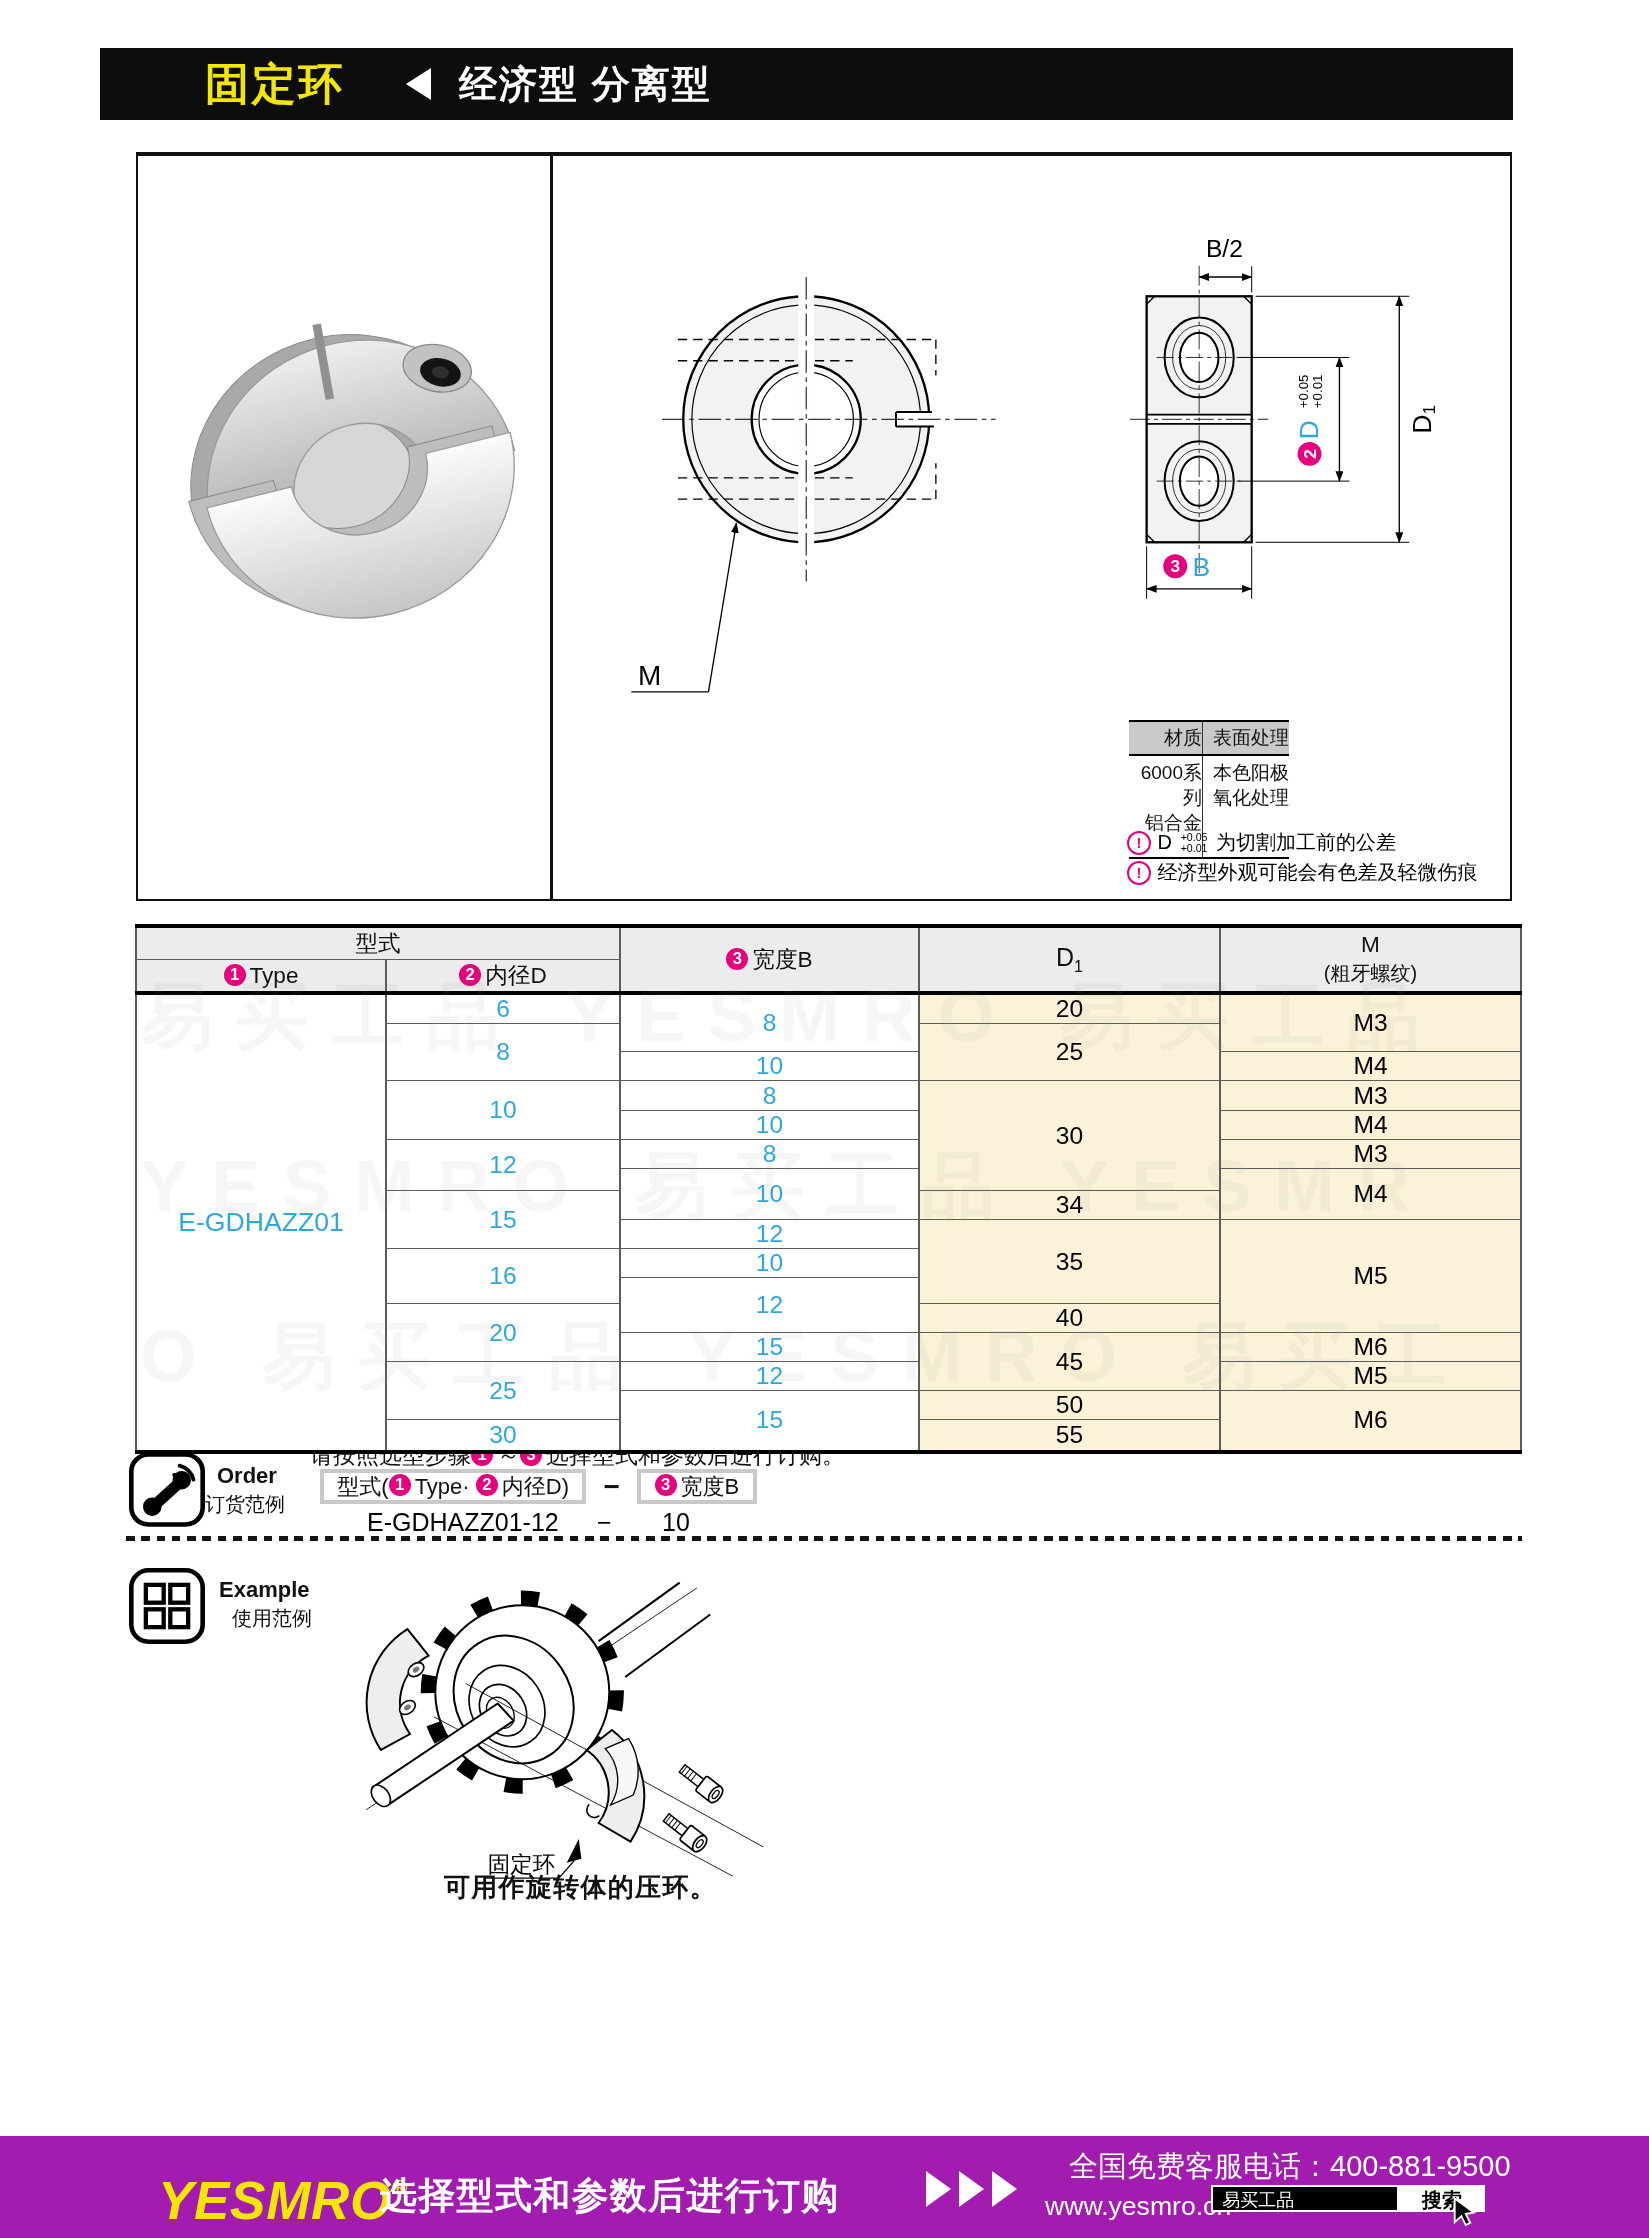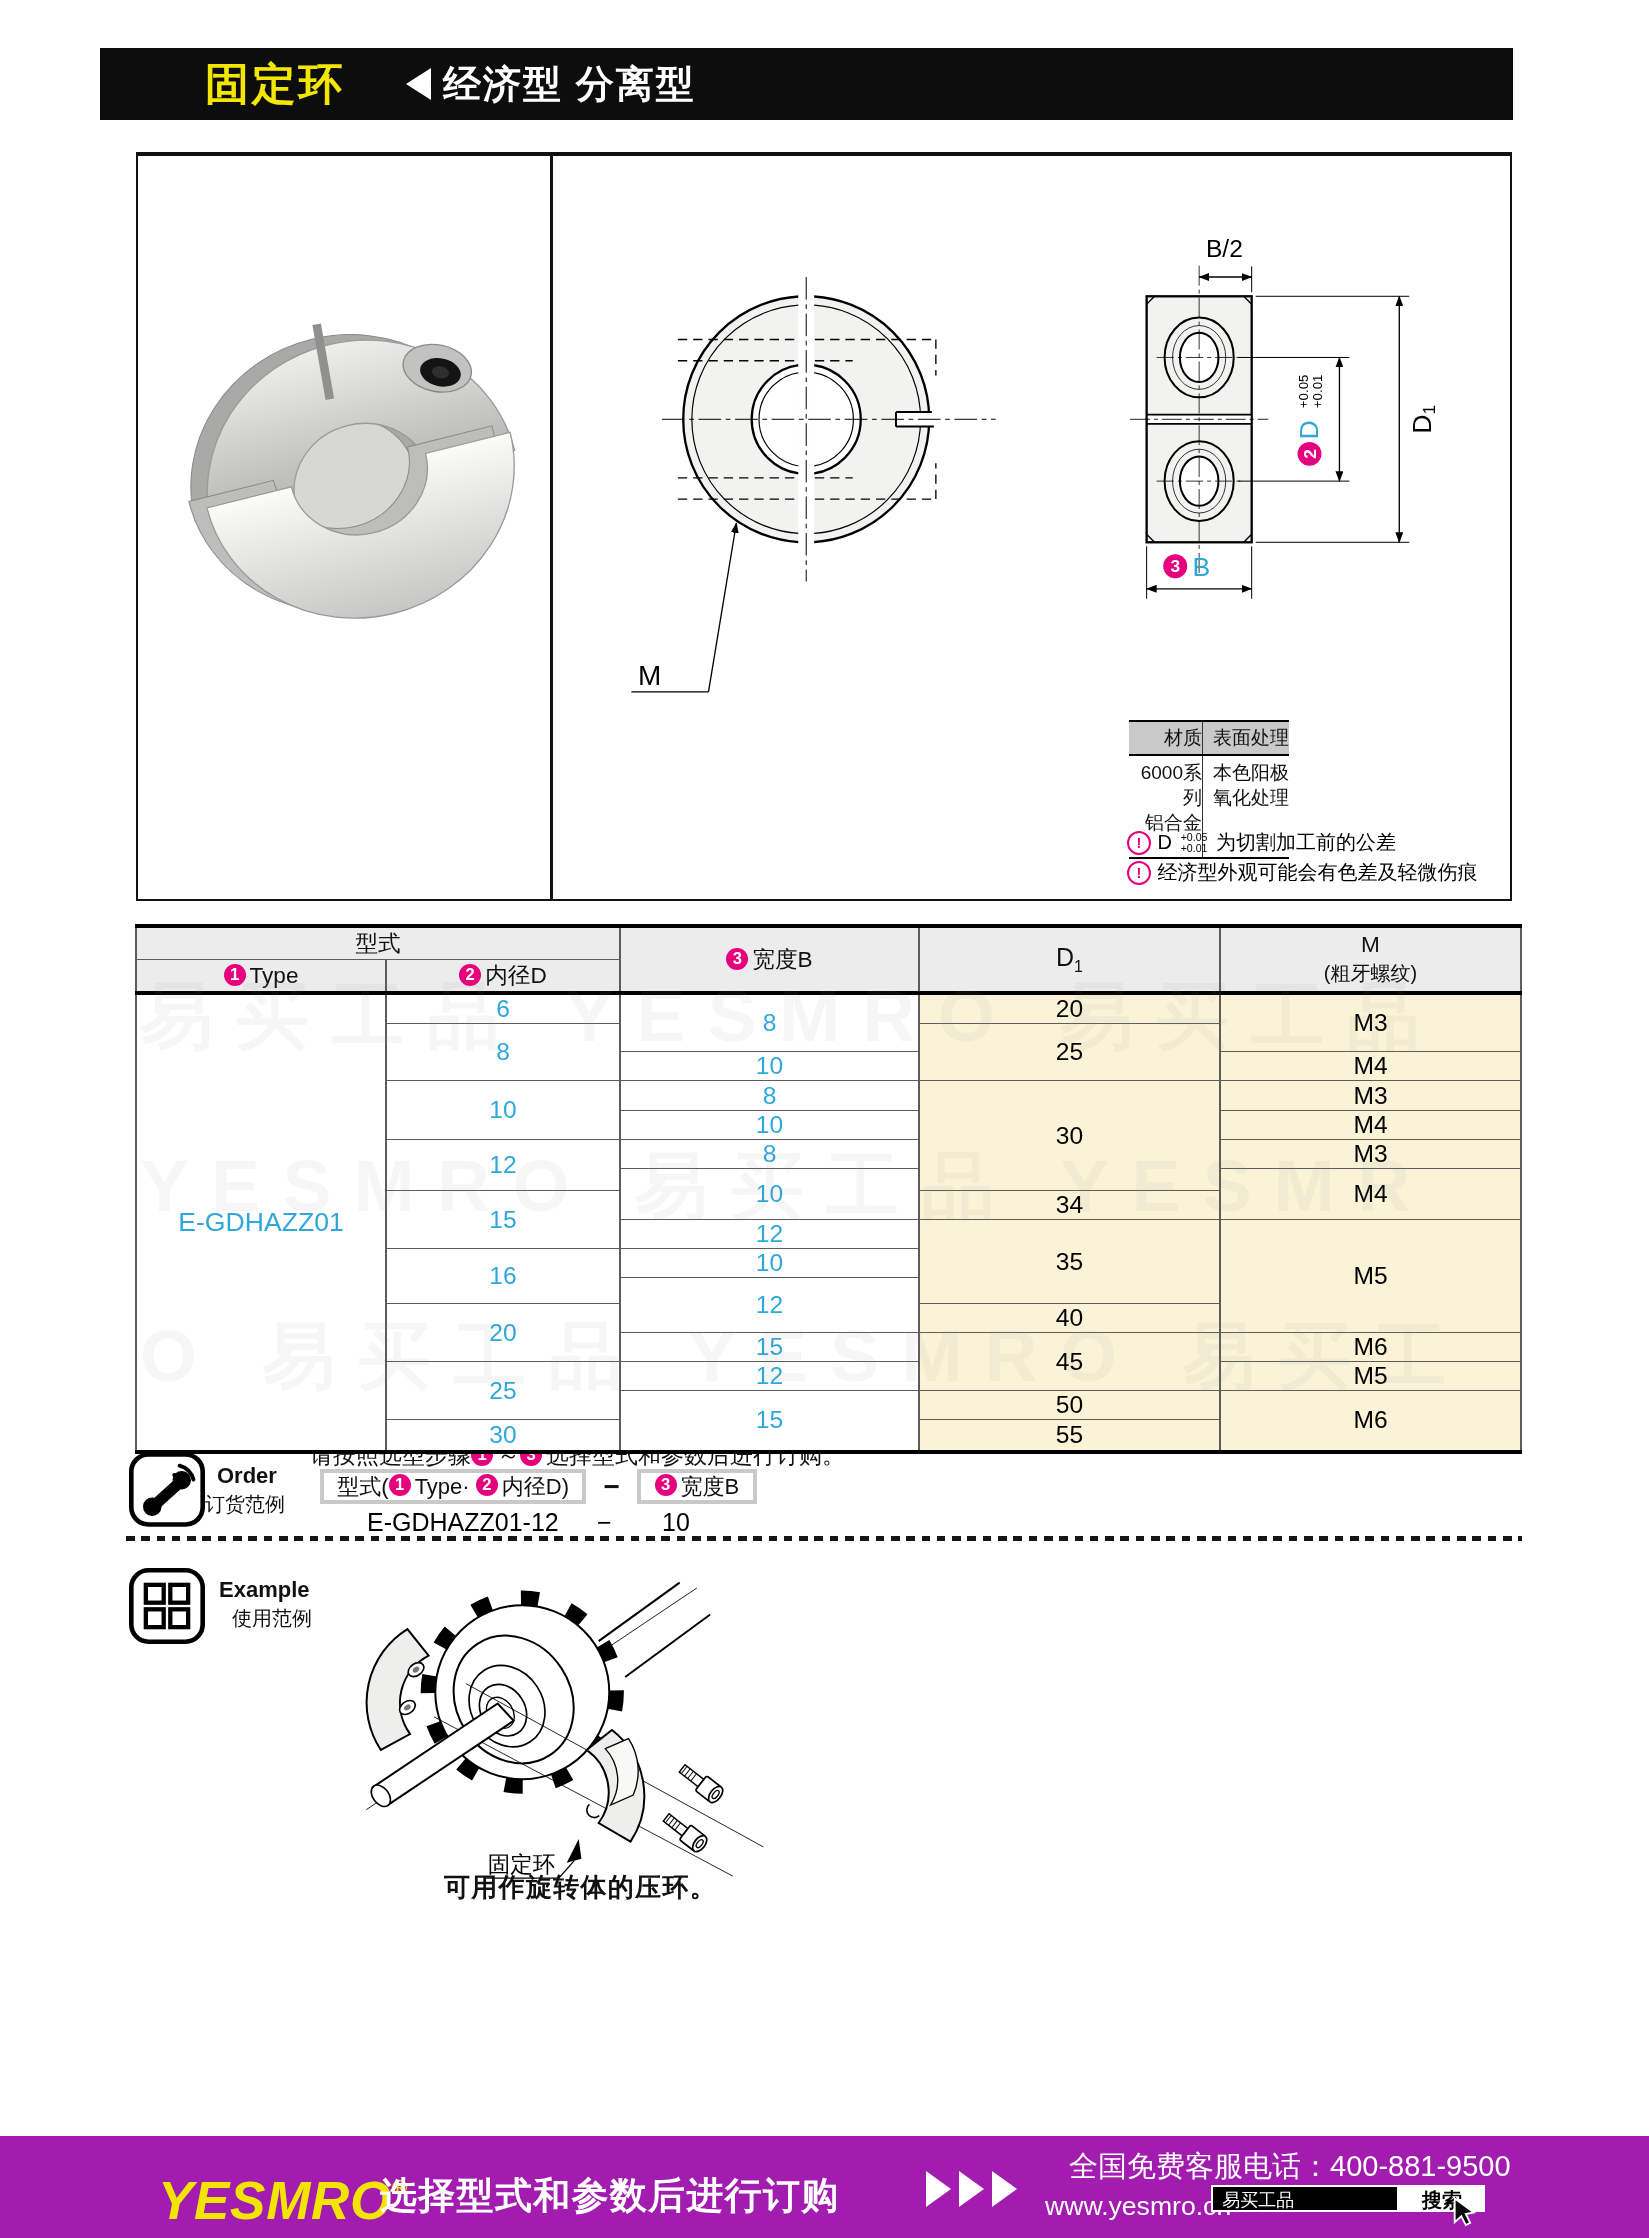--- a/index.html
+++ b/index.html
@@ -3,21 +3,21 @@
 <meta charset="utf-8">
 <style>
   html,body{margin:0;padding:0;background:#fff;}
   body{font-family:"Liberation Sans","DejaVu Sans",sans-serif;color:#111;}
   #page{position:relative;width:1650px;height:2239px;background:#fff;overflow:hidden;}
 
   
   .hdr{position:absolute;left:100px;top:48px;width:1413px;height:72px;background:#0d0d0d;display:flex;align-items:center;}
   .hdr-title{margin-left:105px;color:#f3e600;font-size:44px;font-weight:bold;letter-spacing:2.7px;}
   .hdr-tri{width:0;height:0;border-top:16.6px solid transparent;border-bottom:16.6px solid transparent;border-right:25px solid #fff;margin-left:61px;}
-  .hdr-sub{margin-left:12px;color:#fff;font-size:38px;font-weight:bold;letter-spacing:2px;}
+  .hdr-sub{margin-left:28px;color:#fff;font-size:38px;font-weight:bold;letter-spacing:2px;}
 
   
   .dbox{position:absolute;left:136px;top:152px;width:1376px;height:749px;border:2.7px solid #111;border-top-width:4.7px;box-sizing:border-box;}
   .dbox svg{position:absolute;left:0;top:0;}
   .vdiv{position:absolute;left:412px;top:0;width:2.7px;height:100%;background:#111;}
 
   
   .mat{position:absolute;left:1127px;top:716px;width:160px;border-top:2.7px solid #000;border-bottom:2.7px solid #000;font-size:19px;text-align:right;background:#fff;}
   .mat .hrow{display:flex;background:#c9c9c9;border-bottom:2px solid #000;height:32px;line-height:32px;}
   .mat .brow{display:flex;background:#fff;}

